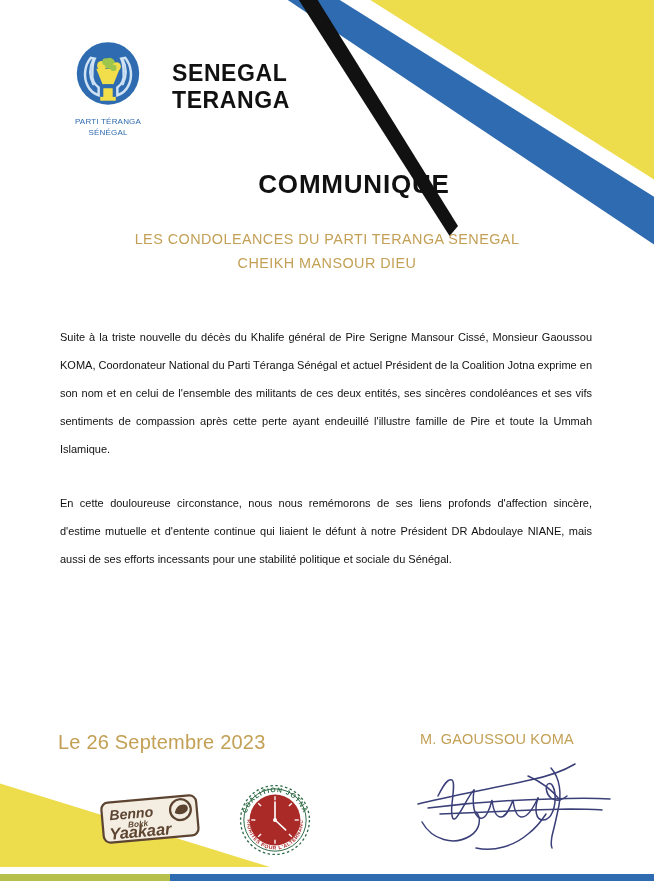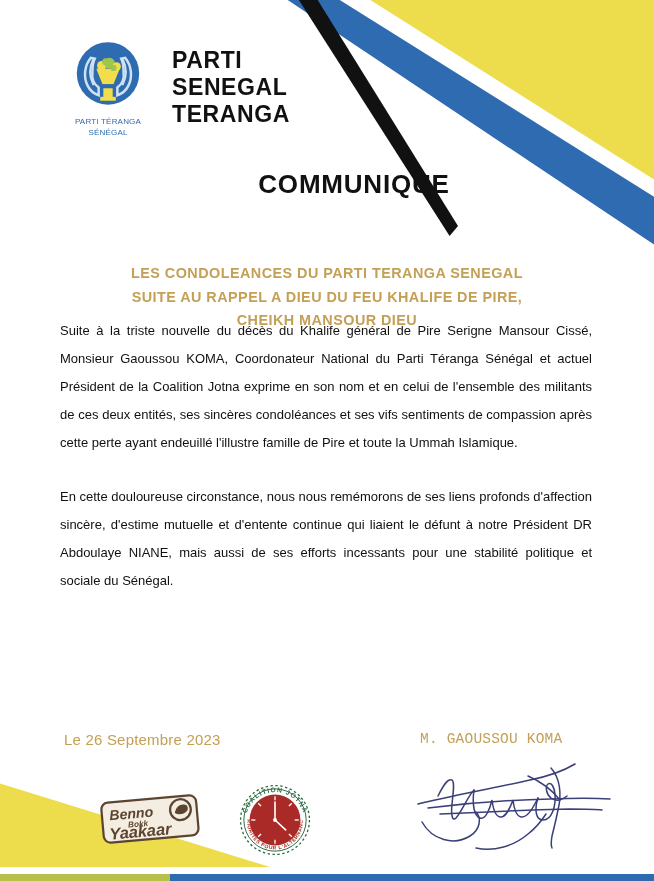--- a/index.html
+++ b/index.html
@@ -97,57 +97,54 @@
     font-weight: bold;
     letter-spacing: .8px;
     color: #111111;
     padding-left: 27px;
   }
   #doc-subtitle {
     position: absolute;
     top: 228px; left: 57px; width: 540px;
     text-align: center;
     font-size: 14.4px;
-    font-weight: bold;
+    font-weight: normal;
     line-height: 23.5px;
     letter-spacing: .45px;
     color: #C3A055;
-    margin-top: 34px;
   }
 
   
   #body-copy {
     position: absolute;
     top: 317px; left: 60px; width: 532px;
   }
   .paragraph {
     text-align: justify;
-    font-size: 13px;
+    font-size: 11px;
     line-height: 28px;
     color: #111111;
-    margin: 0 0 26px 0;
+    margin: 6px 0 26px 0;
   }
   .paragraph:last-child { margin-bottom: 0; }
 
   
   #date-line {
     position: absolute;
     top: 731px; left: 58px;
-    font-size: 15px;
+    font-size: 20px;
     color: #C3A055;
     letter-spacing: .2px;
-    margin-left: 6px;
   }
   #signer-name {
     position: absolute;
     top: 731px; left: 420px;
     font-size: 14.5px;
     color: #C3A055;
     letter-spacing: .2px;
-    font-family: Liberation Mono, monospace;
   }
   #signature-mark {
     position: absolute;
     top: 756px; left: 410px;
     width: 230px; height: 100px;
   }
 
   
   #footer-logos {
     position: absolute;
@@ -195,31 +192,29 @@
         <circle cx="47" cy="33" r="4.5" fill="#9EC64C"></circle>
         <circle cx="57" cy="41" r="4" fill="#9EC64C"></circle>
       </svg>
       <div class="brand-logo-caption">
         <div>PARTI TÉRANGA</div>
         <div>SÉNÉGAL</div>
       </div>
     </div>
 
     <div id="brand-wordmark">
-      <div>PARTI</div>
       <div>SENEGAL</div>
       <div>TERANGA</div>
     </div>
   </div>
 
   <div id="doc-title">COMMUNIQUE</div>
 
   <div id="doc-subtitle">
     <div>LES CONDOLEANCES DU PARTI TERANGA SENEGAL</div>
-    <div>SUITE AU RAPPEL A DIEU DU FEU KHALIFE DE PIRE,</div>
     <div>CHEIKH MANSOUR DIEU</div>
   </div>
 
   <div id="body-copy">
     <p class="paragraph">Suite à la triste nouvelle du décès du Khalife général de Pire Serigne Mansour Cissé,  Monsieur Gaoussou KOMA, Coordonateur National du Parti Téranga Sénégal et actuel Président de la Coalition Jotna exprime en son nom et en celui de l'ensemble des militants de ces deux entités, ses sincères condoléances et ses vifs sentiments de compassion après cette perte ayant endeuillé l'illustre famille de Pire et toute la Ummah Islamique.</p>
     <p class="paragraph">En cette douloureuse circonstance, nous nous remémorons  de ses liens profonds d'affection sincère, d'estime mutuelle et d'entente continue qui liaient le défunt à notre Président DR Abdoulaye NIANE, mais aussi de ses efforts incessants pour une stabilité politique et sociale du Sénégal.</p>
   </div>
 
   <div id="date-line">Le 26 Septembre 2023</div>
   <div id="signer-name">M. GAOUSSOU KOMA</div>

